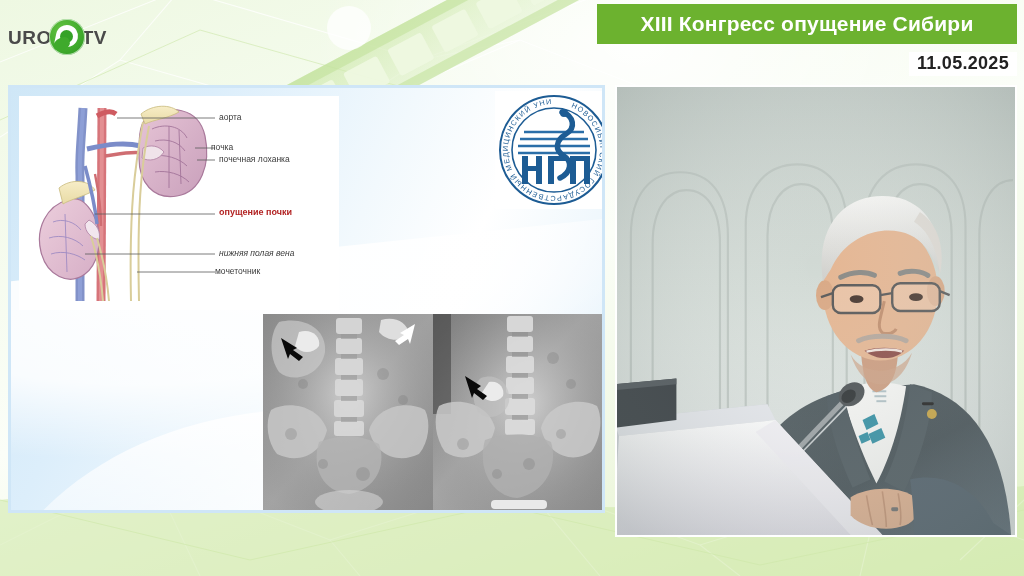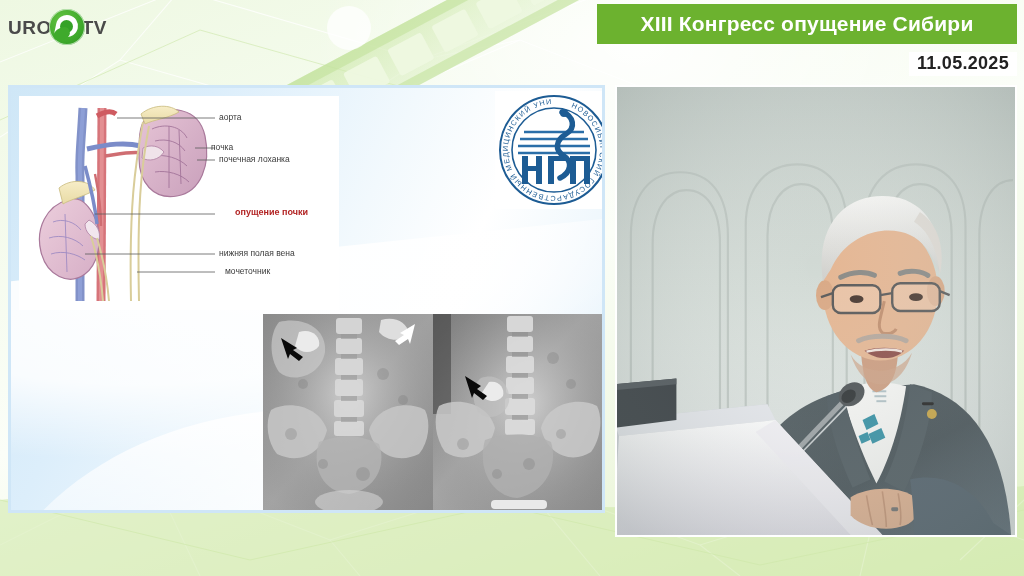--- a/index.html
+++ b/index.html
@@ -8,21 +8,21 @@
   #stage{position:relative;width:1024px;height:576px;overflow:hidden;
     background:
       radial-gradient(ellipse 520px 300px at 62% 8%, rgba(255,255,255,.92) 0%, rgba(255,255,255,0) 62%),
       linear-gradient(160deg,#eef8e2 0%,#f4fbec 22%,#fbfef8 48%,#eef7df 75%,#dff0c4 100%);
   }
   
   .bg-art{position:absolute;inset:0;pointer-events:none;}
   .bg-art svg{display:block;width:1024px;height:576px;}
 
   
-  #logo{position:absolute;left:8px;top:6px;width:112px;height:42px;display:flex;align-items:center;gap:0px;}
+  #logo{position:absolute;left:8px;top:16px;width:112px;height:42px;display:flex;align-items:center;gap:0px;}
   #logo .word{font-size:19px;font-weight:700;color:#4a4a4a;letter-spacing:.5px;line-height:1;}
   #logo .emblem{position:relative;width:36px;height:36px;border-radius:50%;
      background:radial-gradient(circle at 35% 30%,#63c141 0%,#3faa2c 60%,#2e9422 100%);
      margin:0 -3px;flex:0 0 auto;box-shadow:0 0 0 1px rgba(255,255,255,.6) inset;}
   #logo .emblem .sw1{position:absolute;left:7px;top:6px;width:22px;height:22px;border-radius:50% 50% 50% 10%;
      background:#fff;transform:rotate(12deg);}
   #logo .emblem .sw2{position:absolute;left:11px;top:11px;width:13px;height:13px;border-radius:50%;
      background:#35a227;}
   #logo .emblem .sw3{position:absolute;left:4px;top:19px;width:17px;height:12px;border-radius:60% 40% 50% 50%;
      background:#3faa2c;transform:rotate(-20deg);}
@@ -41,21 +41,21 @@
   #slide .swoosh{position:absolute;left:-10%;top:38%;width:130%;height:90%;
     background:radial-gradient(ellipse 90% 70% at 35% 0%, #ffffff 0%, rgba(255,255,255,.85) 45%, rgba(255,255,255,0) 72%);
     transform:rotate(-6deg);}
   #slide .swoosh2{position:absolute;left:-5%;bottom:-34%;width:112%;height:58%;border-radius:50% 50% 0 0 / 100% 100% 0 0;
     background:linear-gradient(180deg,rgba(255,255,255,.9),rgba(255,255,255,0));}
 
   
   #anatomy-card{position:absolute;left:8px;top:8px;width:320px;height:214px;background:#fff;overflow:hidden;}
   #anatomy-card svg{display:block;}
   .lbl{position:absolute;font-size:8.5px;color:#3a3a3a;white-space:nowrap;font-family:"Liberation Sans",sans-serif;}
-  .lbl.red{color:#b22222;font-weight:700;font-size:9px;margin-left:16px;}
+  .lbl.red{color:#b22222;font-weight:700;font-size:9px;}
 
   
   #nsmu{position:absolute;left:484px;top:3px;width:118px;height:118px;background:#fff;
         display:flex;align-items:center;justify-content:center;}
   #nsmu svg{display:block;}
 
   
   #xray-wrap{position:absolute;left:252px;top:226px;width:340px;height:198px;display:flex;}
   #xray-wrap .xr{position:relative;flex:1 1 0;overflow:hidden;background:#777;}
   #xray-wrap .xr svg{display:block;width:100%;height:100%;}
@@ -214,22 +214,22 @@
           <line x1="76" y1="118" x2="196" y2="118"></line>
           <line x1="66" y1="158" x2="196" y2="158"></line>
           <line x1="118" y1="176" x2="196" y2="176"></line>
         </g>
       </svg>
 
       <span class="lbl" style="left:200px;top:16px;">аорта</span>
       <span class="lbl" style="left:192px;top:46px;">почка</span>
       <span class="lbl" style="left:200px;top:58px;text-align:center;">почечная лоханка</span>
       <span class="lbl red" style="left:200px;top:111px;">опущение почки</span>
-      <span class="lbl" style="left:200px;top:152px;">нижняя полая вена</span>
-      <span class="lbl" style="left:206px;top:170px;">мочеточник</span>
+      <span class="lbl" style="left:200px;top:152px;font-style:italic;">нижняя полая вена</span>
+      <span class="lbl" style="left:196px;top:170px;">мочеточник</span>
     </div>
 
     <div id="nsmu">
       <svg width="112" height="112" viewBox="0 0 112 112" xmlns="http://www.w3.org/2000/svg">
         <circle cx="56" cy="56" r="54" fill="#ffffff" stroke="#1d5c94" stroke-width="2"></circle>
         <circle cx="56" cy="56" r="42" fill="#ffffff" stroke="#1d5c94" stroke-width="1.6"></circle>
 
         <defs>
           <path id="ringtop" d="M56,10 a46,46 0 1,1 -0.1,0"></path>
         </defs>

